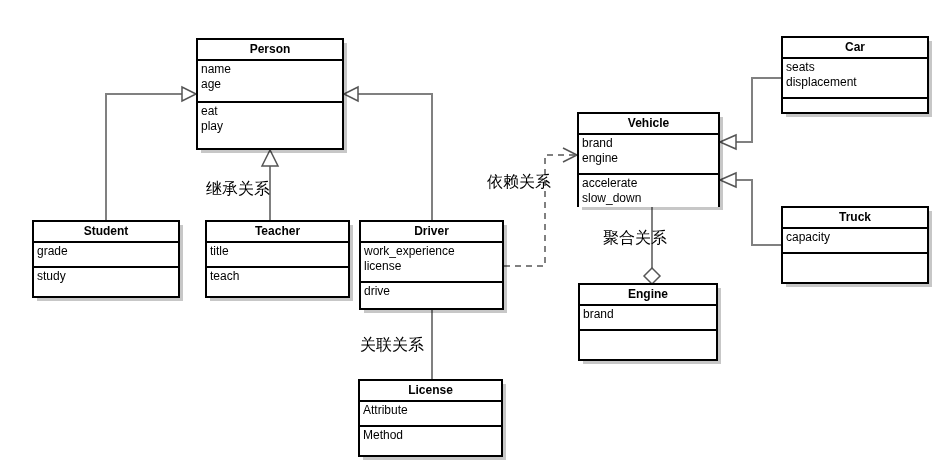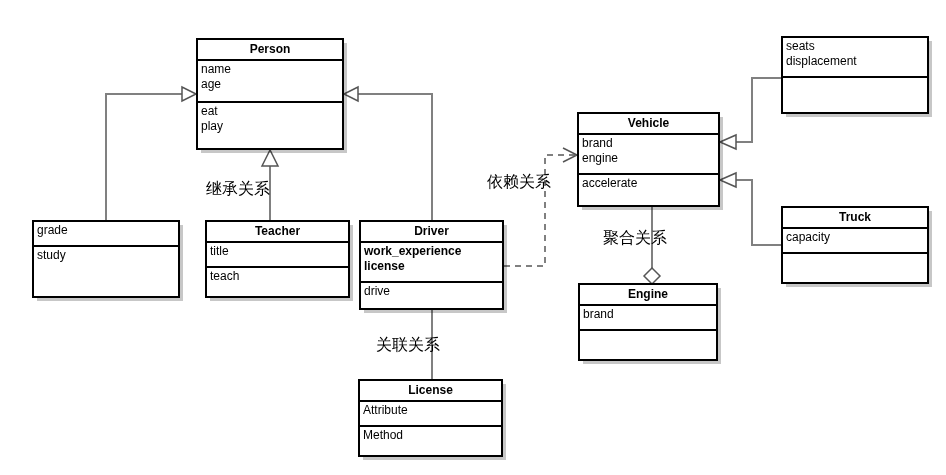--- a/index.html
+++ b/index.html
@@ -126,41 +126,42 @@
       <div class="uml-row">name</div>
       <div class="uml-row">age</div>
     </div>
     <div class="uml-compartment uml-methods">
       <div class="uml-row">eat</div>
       <div class="uml-row">play</div>
     </div>
   </div>
 
   <div class="uml-class" style="left:32px; top:220px; width:148px; height:78px;">
+    <div class="uml-title">Student</div>
     <div class="uml-compartment uml-attrs" style="height:21px;">
       <div class="uml-row">grade</div>
     </div>
     <div class="uml-compartment uml-methods">
       <div class="uml-row">study</div>
     </div>
   </div>
 
   <div class="uml-class" style="left:205px; top:220px; width:145px; height:78px;">
     <div class="uml-title">Teacher</div>
     <div class="uml-compartment uml-attrs" style="height:21px;">
       <div class="uml-row">title</div>
     </div>
     <div class="uml-compartment uml-methods">
       <div class="uml-row">teach</div>
     </div>
   </div>
 
   <div class="uml-class" style="left:359px; top:220px; width:145px; height:90px;">
     <div class="uml-title">Driver</div>
-    <div class="uml-compartment uml-attrs" style="height:36px;font-weight:bold;">
+    <div class="uml-compartment uml-attrs" style="height:36px;">
       <div class="uml-row">work_experience</div>
       <div class="uml-row">license</div>
     </div>
     <div class="uml-compartment uml-methods">
       <div class="uml-row">drive</div>
     </div>
   </div>
 
   <div class="uml-class" style="left:358px; top:379px; width:145px; height:78px;">
     <div class="uml-title">License</div>
@@ -173,24 +174,26 @@
   </div>
 
   <div class="uml-class" style="left:577px; top:112px; width:143px; height:95px;">
     <div class="uml-title">Vehicle</div>
     <div class="uml-compartment uml-attrs" style="height:36px;">
       <div class="uml-row">brand</div>
       <div class="uml-row">engine</div>
     </div>
     <div class="uml-compartment uml-methods">
       <div class="uml-row">accelerate</div>
+      <div class="uml-row">slow_down</div>
     </div>
   </div>
 
   <div class="uml-class" style="left:781px; top:36px; width:148px; height:78px;">
+    <div class="uml-title">Car</div>
     <div class="uml-compartment uml-attrs" style="height:36px;">
       <div class="uml-row">seats</div>
       <div class="uml-row">displacement</div>
     </div>
     <div class="uml-compartment uml-methods"></div>
   </div>
 
   <div class="uml-class" style="left:781px; top:206px; width:148px; height:78px;">
     <div class="uml-title">Truck</div>
     <div class="uml-compartment uml-attrs" style="height:21px;">
@@ -206,15 +209,15 @@
     </div>
     <div class="uml-compartment uml-methods"></div>
   </div>
 
   <div class="annotation" style="left:206px; top:182px;">继承关系</div>
 
   <div class="annotation" style="left:487px; top:175px;">依赖关系</div>
 
   <div class="annotation" style="left:592px; top:231px;margin-left:11px;">聚合关系</div>
 
-  <div class="annotation" style="left:376px; top:338px;">关联关系</div>
+  <div class="annotation" style="left:360px; top:338px;">关联关系</div>
 
 </div>
 
 </body></html>

